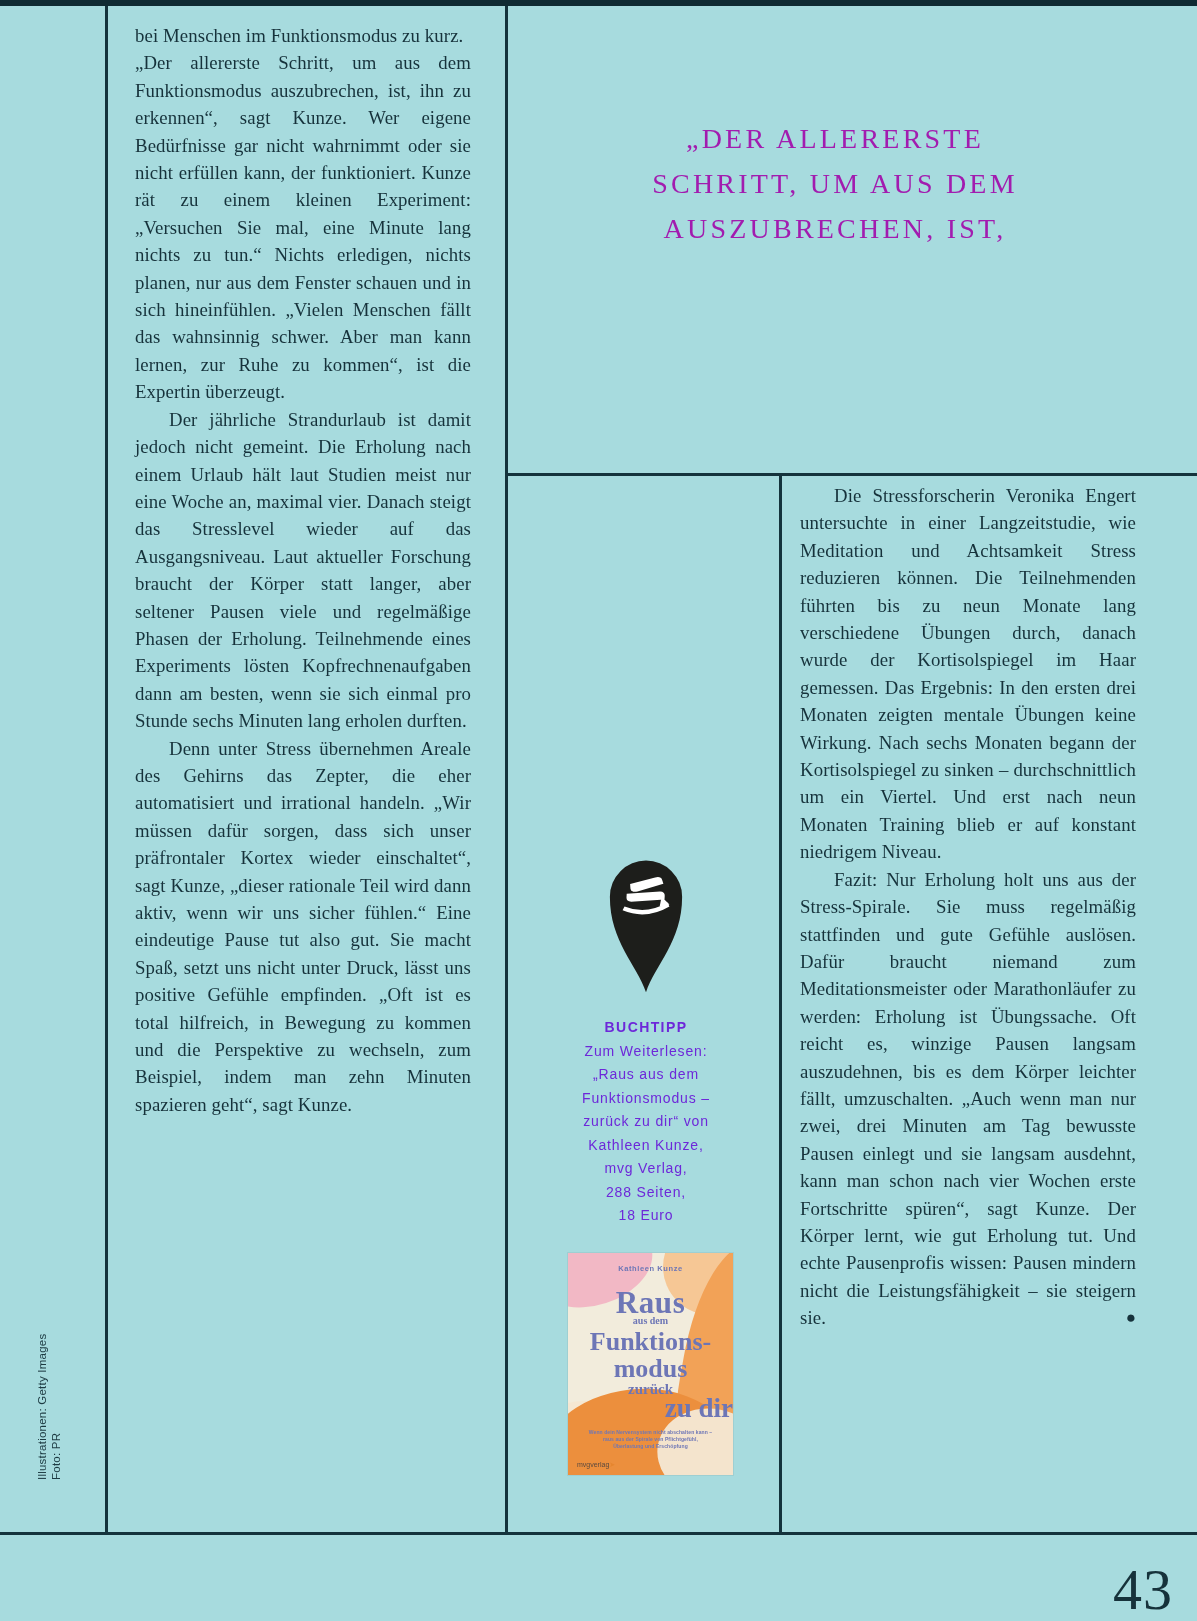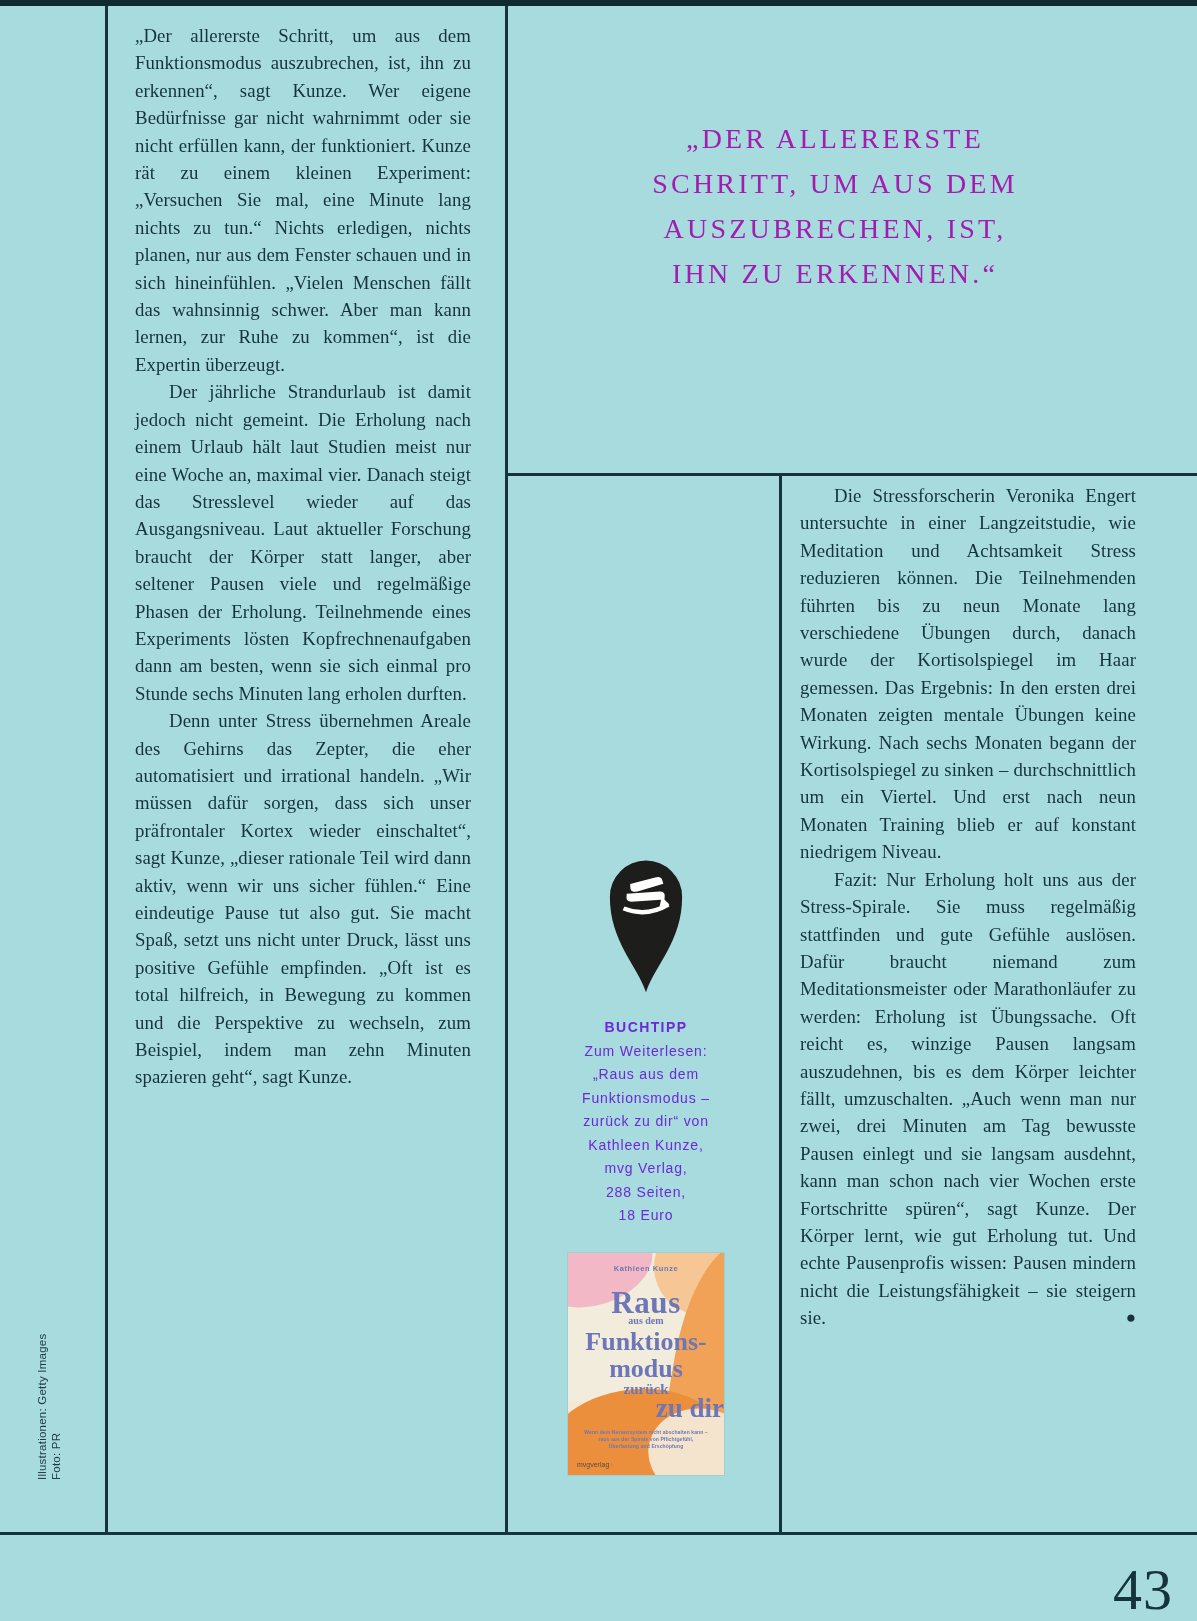--- a/index.html
+++ b/index.html
@@ -47,20 +47,21 @@
     font-size:14px;line-height:23.5px;
     letter-spacing:0.06em;
     color:#6d28d9;
   }
   .buchtipp .bt-head{font-weight:bold;letter-spacing:0.1em;}
 
   .cover{
     position:absolute;left:58px;top:1253px;width:156px;height:222px;
     background:#f2ecdc;overflow:hidden;text-align:center;
     box-shadow:0 0 0 1px rgba(0,0,0,0.05);
+    padding-left:9px;
   }
   .cover .blob{position:absolute;}
   .b-pink-tl{left:-34px;top:-26px;width:120px;height:78px;background:#f2b8c5;border-radius:50%;transform:rotate(-18deg);}
   .b-peach-tr{right:-26px;top:-34px;width:96px;height:96px;background:#f6c795;border-radius:50%;}
   .b-orange-r{right:-52px;top:-10px;width:104px;height:268px;background:#f2a257;border-radius:46%;transform:rotate(10deg);}
   .b-orange-b{left:-30px;bottom:-64px;width:200px;height:150px;background:#ec8f3d;border-radius:50%;transform:rotate(-6deg);}
   .b-cream-bl{left:-40px;bottom:-36px;width:110px;height:110px;background:#f5e7d2;border-radius:50%;}
   .b-cream-br{right:-34px;bottom:-26px;width:110px;height:92px;background:#f4e4cd;border-radius:50%;transform:rotate(12deg);}
   .cover .ct{position:absolute;left:0;width:100%;color:#6d76b6;font-weight:bold;}
   .c-author{top:11px;font-family:"Liberation Sans", sans-serif;font-size:7.5px;letter-spacing:0.08em;color:#c96a2d;font-weight:bold;}
@@ -92,30 +93,30 @@
 <div class="page">
 
   <div class="rule top-border"></div>
   <div class="rule rule-v-left"></div>
   <div class="rule rule-v-mid"></div>
   <div class="rule rule-h-quote"></div>
   <div class="rule rule-v-right"></div>
   <div class="rule rule-h-bottom"></div>
 
   <div class="bodycol col1">
+    <p>bei Menschen im Funktionsmodus zu kurz.</p>
     <p>„Der allererste Schritt, um aus dem Funktionsmodus auszubrechen, ist, ihn zu erkennen“, sagt Kunze. Wer eigene Bedürfnisse gar nicht wahrnimmt oder sie nicht erfüllen kann, der funktioniert. Kunze rät zu einem kleinen Experiment: „Versuchen Sie mal, eine Minute lang nichts zu tun.“ Nichts erledigen, nichts planen, nur aus dem Fenster schauen und in sich hineinfühlen. „Vielen Menschen fällt das wahnsinnig schwer. Aber man kann lernen, zur Ruhe zu kommen“, ist die Expertin überzeugt.</p>
     <p class="indent">Der jährliche Strandurlaub ist damit jedoch nicht gemeint. Die Erholung nach einem Urlaub hält laut Studien meist nur eine Woche an, maximal vier. Danach steigt das Stresslevel wieder auf das Ausgangsniveau. Laut aktueller Forschung braucht der Körper statt langer, aber seltener Pausen viele und regelmäßige Phasen der Erholung. Teilnehmende eines Experiments lösten Kopfrechnenaufgaben dann am besten, wenn sie sich einmal pro Stunde sechs Minuten lang erholen durften.</p>
     <p class="indent">Denn unter Stress übernehmen Areale des Gehirns das Zepter, die eher automatisiert und irrational handeln. „Wir müssen dafür sorgen, dass sich unser präfrontaler Kortex wieder einschaltet“, sagt Kunze, „dieser rationale Teil wird dann aktiv, wenn wir uns sicher fühlen.“ Eine eindeutige Pause tut also gut. Sie macht Spaß, setzt uns nicht unter Druck, lässt uns positive Gefühle empfinden. „Oft ist es total hilfreich, in Bewegung zu kommen und die Perspektive zu wechseln, zum Beispiel, indem man zehn Minuten spazieren geht“, sagt Kunze.</p>
   </div>
 
   <div class="pullquote">
     <div>„DER ALLERERSTE</div>
     <div>SCHRITT, UM AUS DEM</div>
     <div>AUSZUBRECHEN, IST,</div>
-    <div>IHN ZU ERKENNEN.“</div>
   </div>
 
   <div class="bodycol col3">
     <p class="indent">Die Stressforscherin Veronika Engert untersuchte in einer Langzeitstudie, wie Meditation und Achtsamkeit Stress reduzieren können. Die Teilnehmenden führten bis zu neun Monate lang verschiedene Übungen durch, danach wurde der Kortisolspiegel im Haar gemessen. Das Ergebnis: In den ersten drei Monaten zeigten mentale Übungen keine Wirkung. Nach sechs Monaten begann der Kortisolspiegel zu sinken – durchschnittlich um ein Viertel. Und erst nach neun Monaten Training blieb er auf konstant niedrigem Niveau.</p>
     <p class="indent">
       <span>Fazit: Nur Erholung holt uns aus der Stress-Spirale. Sie muss regelmäßig stattfinden und gute Gefühle auslösen. Dafür braucht niemand zum Meditationsmeister oder Marathonläufer zu werden: Erholung ist Übungssache. Oft reicht es, winzige Pausen langsam auszudehnen, bis es dem Körper leichter fällt, umzuschalten. „Auch wenn man nur zwei, drei Minuten am Tag bewusste Pausen einlegt und sie langsam ausdehnt, kann man schon nach vier Wochen erste Fortschritte spüren“, sagt Kunze. Der Körper lernt, wie gut Erholung tut. Und echte Pausenprofis wissen: Pausen mindern nicht die Leistungsfähigkeit – sie steigern sie.</span>
       <span class="endmark">●</span>
     </p>
   </div>
 

